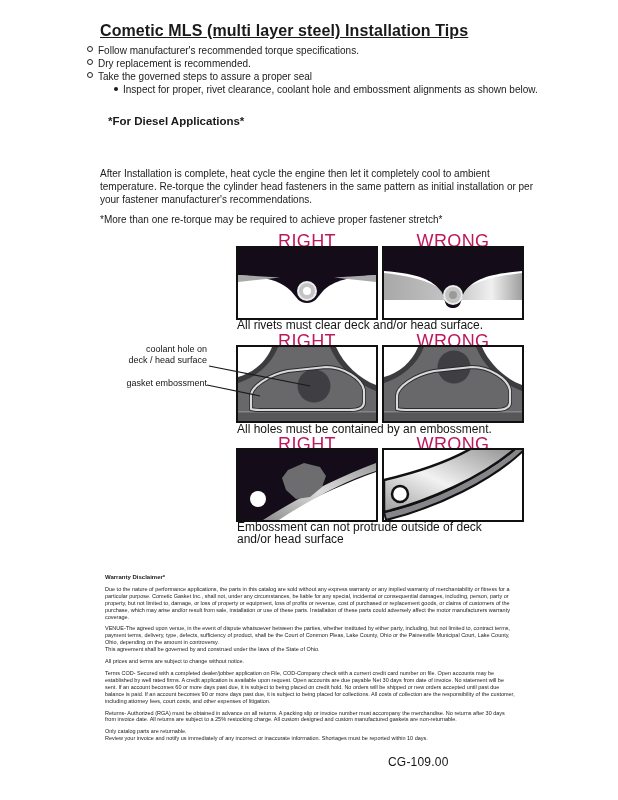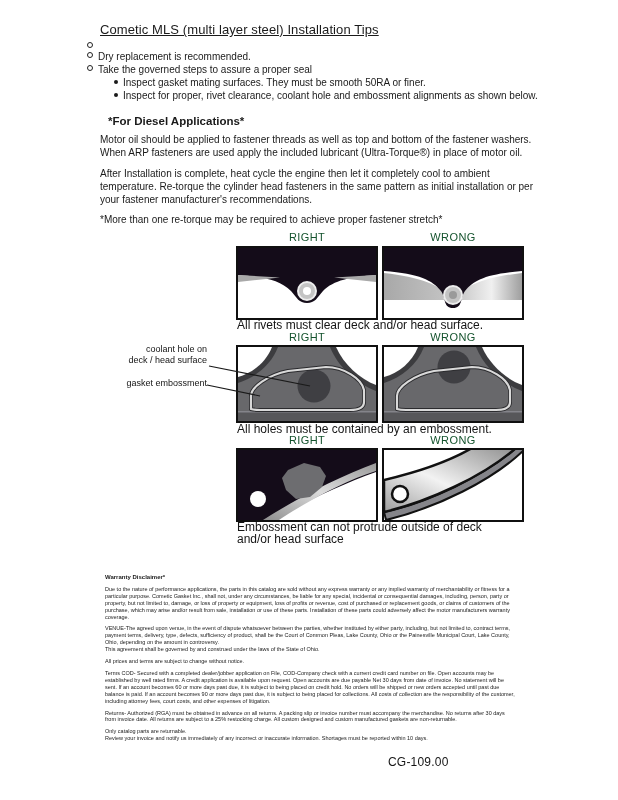--- a/index.html
+++ b/index.html
@@ -3,39 +3,39 @@
 <meta charset="utf-8">
 <style>
   html,body{margin:0;padding:0;background:#e8e8e8;}
   .page{
     position:relative;width:618px;height:800px;background:#ffffff;
     font-family:"Liberation Sans","DejaVu Sans",sans-serif;color:#1a1a1a;
     overflow:hidden;margin:0 auto;
   }
   .abs{position:absolute;}
   .title{
-    left:100px;top:22px;font-size:13px;font-weight:normal;
+    left:100px;top:22px;font-size:16px;font-weight:bold;
     text-decoration:underline;letter-spacing:.1px;white-space:nowrap;
   }
   .bullets{left:87px;top:44px;font-size:10px;line-height:13px;width:460px;}
   .brow{display:flex;align-items:baseline;}
   .bmark{
     width:4px;height:4px;border:1px solid #222;border-radius:50%;
     display:inline-block;flex:0 0 auto;margin:0 5px 0 0;position:relative;top:-2px;
   }
   .srow{display:flex;align-items:baseline;margin-left:27px;}
   .smark{
     width:4px;height:4px;background:#1a1a1a;border-radius:50%;
     display:inline-block;flex:0 0 auto;margin:0 5px 0 0;position:relative;top:-2px;
   }
   .sect-head{left:108px;top:115px;font-size:11.5px;font-weight:bold;}
   .body-p{left:100px;width:434px;font-size:10px;line-height:13px;}
   .fig-label{
-    width:142px;text-align:center;font-size:11px;letter-spacing:.4px;
-    white-space:nowrap;color:#14532d;
+    width:142px;text-align:center;font-size:18px;letter-spacing:.4px;
+    white-space:nowrap;color:#be185d;
   }
   .panel{
     border:2px solid #101010;background:#fff;line-height:0;
   }
   .caption{font-size:12px;line-height:11.5px;white-space:pre-line;color:#151515;}
   .annot{
     font-size:9px;line-height:10.5px;text-align:right;white-space:pre-line;color:#151515;
   }
   .legal{left:105px;top:574px;width:411px;font-size:5.5px;line-height:6.9px;color:#222;}
   .legal-head{font-size:6px;font-weight:bold;margin:0 0 5px 0;}
@@ -46,41 +46,37 @@
 </head>
 <body>
 
 <div class="page">
 
   <div class="abs title">Cometic MLS (multi layer steel) Installation Tips</div>
 
   <div class="abs bullets">
     <div class="brow">
         <span class="bmark"></span>
+        <span>Follow manufacturer's recommended torque specifications.</span>
       </div>
     <div class="brow">
         <span class="bmark"></span>
         <span>Dry replacement is recommended.</span>
       </div>
     <div class="brow">
         <span class="bmark"></span>
         <span>Take the governed steps to assure a proper seal</span>
       </div>
     <div class="srow">
         <span class="smark"></span>
-        <span>Inspect gasket mating surfaces.  They must be smooth 50RA or finer.</span>
-      </div>
-    <div class="srow">
-        <span class="smark"></span>
         <span>Inspect for proper, rivet clearance, coolant hole and embossment alignments as shown below.</span>
       </div>
   </div>
 
   <div class="abs sect-head">*For Diesel Applications*</div>
-  <div class="abs body-p" style="top:133px;">Motor oil should be applied to fastener threads as well as top and bottom of the fastener washers. When ARP fasteners are used apply the included lubricant (Ultra-Torque®) in place of motor oil.</div>
   <div class="abs body-p" style="top:167px;">After Installation is complete, heat cycle the engine then let it completely cool to ambient temperature. Re-torque the cylinder head fasteners in the same pattern as initial installation or per your fastener manufacturer's recommendations.</div>
   <div class="abs body-p" style="top:213px;">*More than one re-torque may be required to achieve proper fastener stretch*</div>
 
   <div class="abs fig-label" style="left:236px;top:231px;">RIGHT</div>
   <div class="abs fig-label" style="left:382px;top:231px;">WRONG</div>
 
   <div class="abs panel" style="left:236px;top:246px;">
     <svg width="138" height="70" viewBox="0 0 138 70">
       <rect width="138" height="70" fill="#ffffff"></rect>
       <path d="M0,0 H138 V27 C112,29 96,32 85,43 C79,50 77,55 69,55 C61,55 59,50 53,43 C42,32 26,29 0,27 Z" fill="#140c19"></path>

